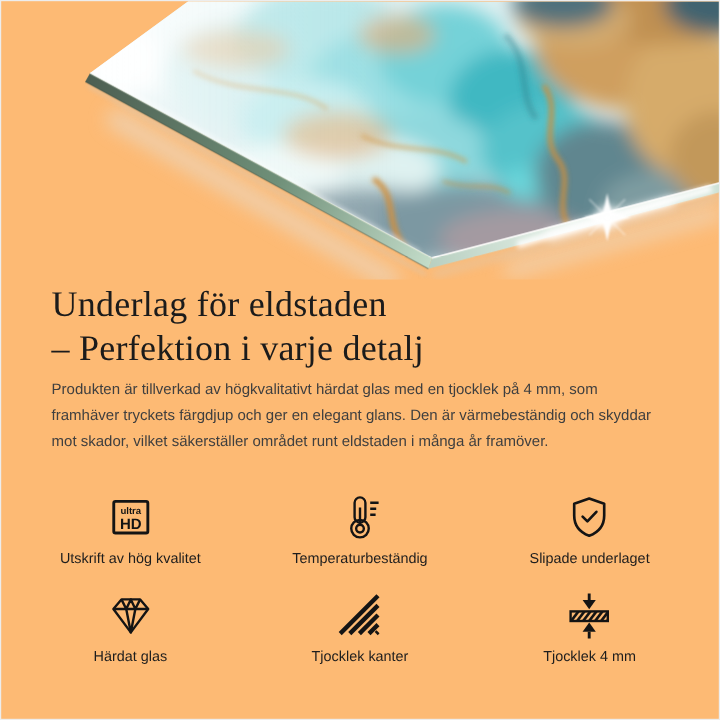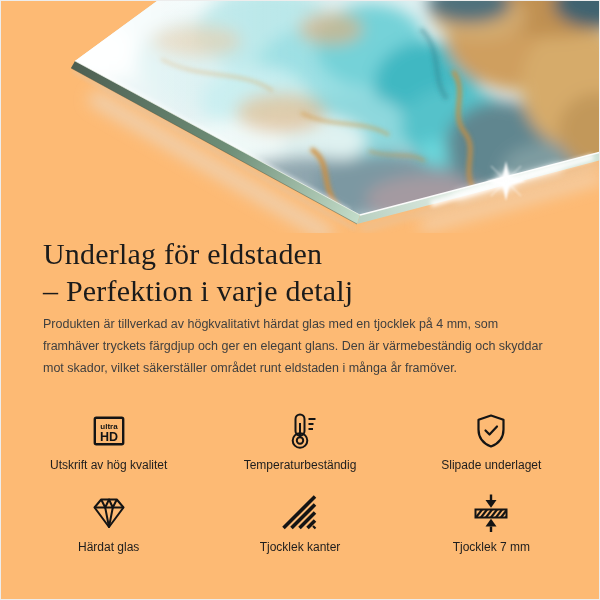--- a/index.html
+++ b/index.html
@@ -208,17 +208,17 @@
             <path d="M8 27 L18 14"></path>
             <path d="M13 27 L23 14"></path>
           <path d="M18 27 L28 14"></path>
             <path d="M23 27 L33 14"></path>
             <path d="M28 27 L38 14"></path>
             <path d="M33 27 L43 14"></path>
         </g>
         <path d="M14.5 33.5 L25.5 33.5 L20 25.7 Z" fill="#141414"></path>
         <path d="M20 33.5 L20 39" stroke="#141414" stroke-width="2.4" fill="none"></path>
       </svg>
-      <span class="flabel">Tjocklek 7 mm</span>
+      <span class="flabel">Tjocklek 4 mm</span>
     </div>
 
   </div>
 </div>
 
 </body></html>

